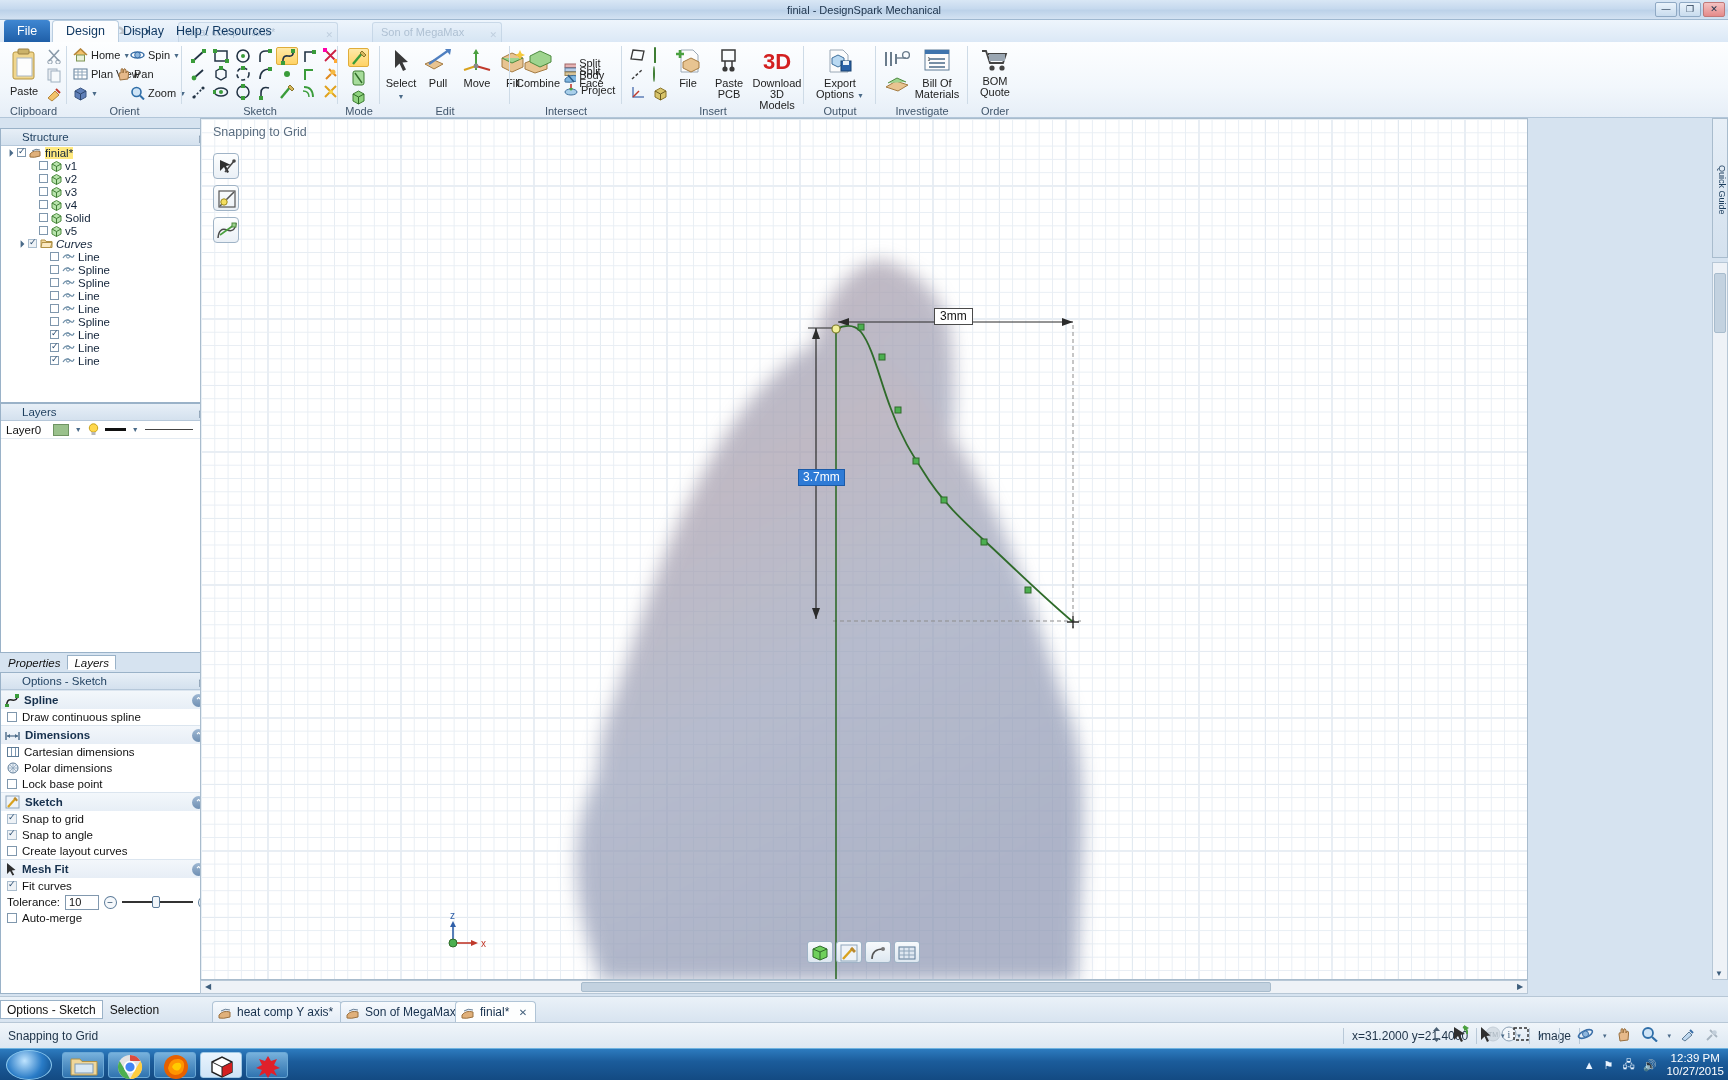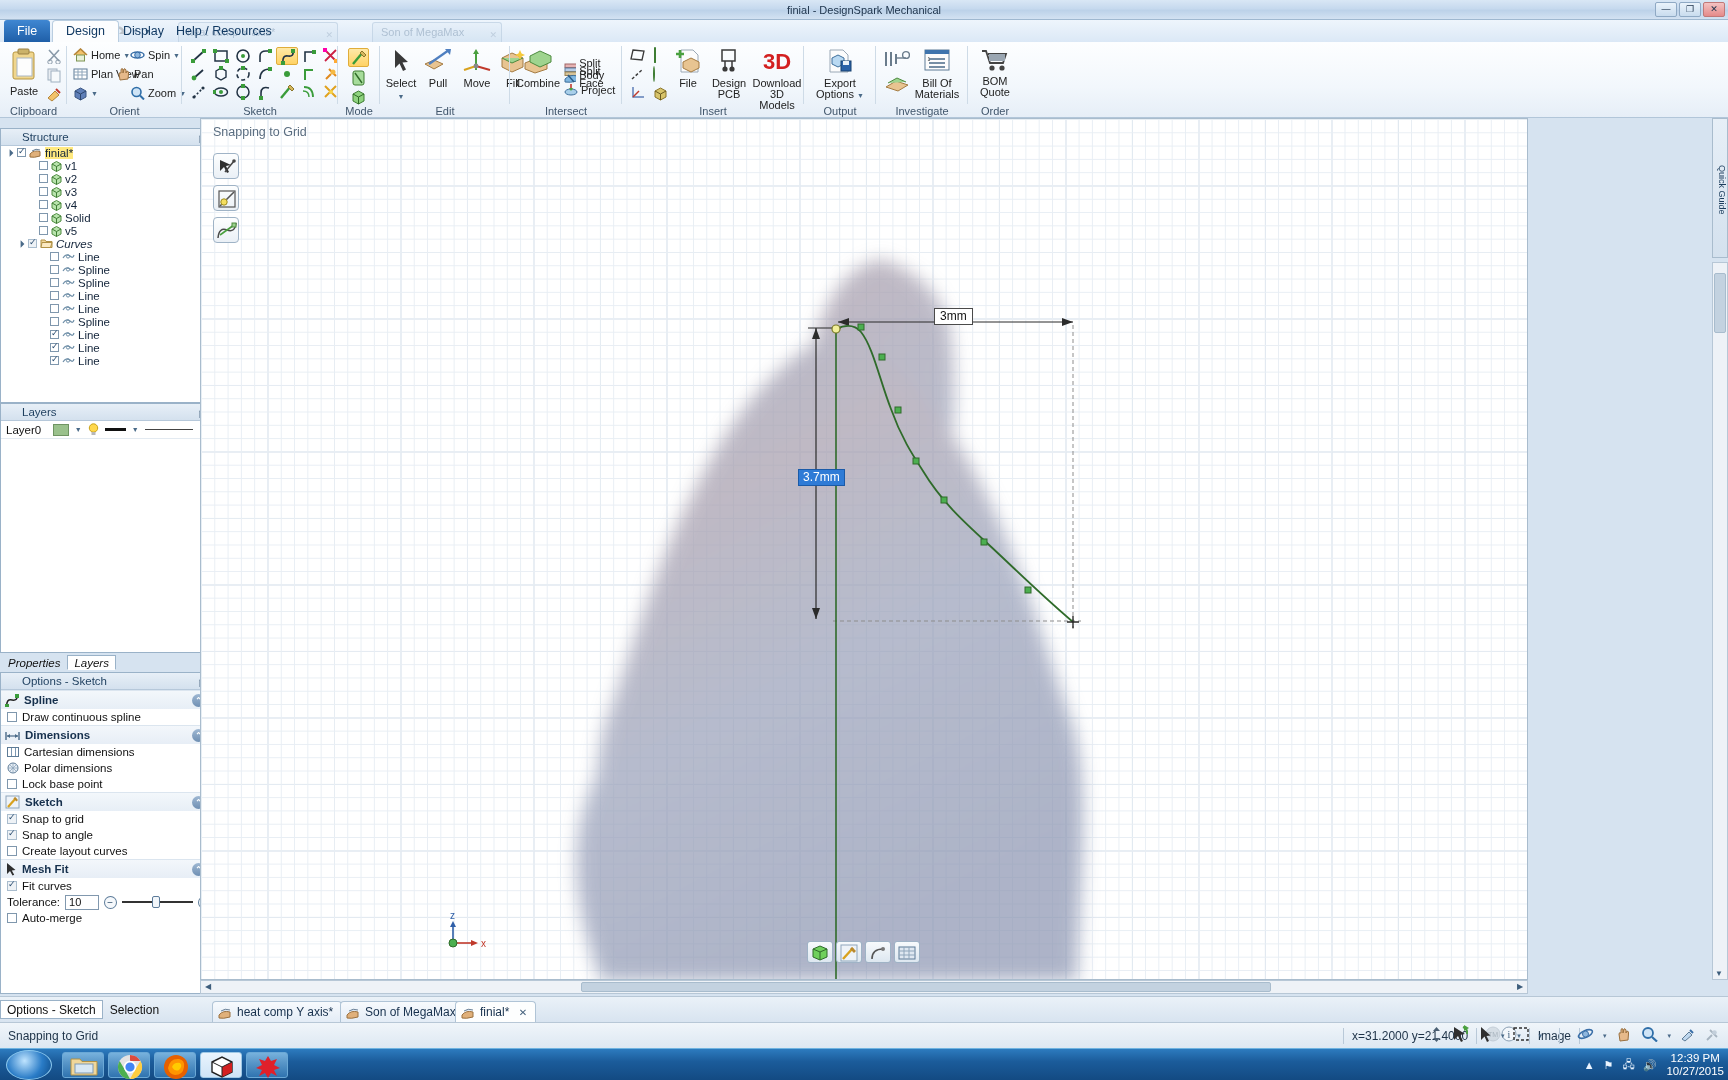--- a/index.html
+++ b/index.html
@@ -663,21 +663,21 @@
             </svg></span>
         <span>File</span>
       </div>
       <div class="bigbtn" style="left:84px; top:6px; width:46px;">
         <span class="ic"><svg width="30" height="26">
               <rect x="8" y="2" width="13" height="11" fill="none" stroke="#3a3a3a" stroke-width="1.5"></rect>
               <path d="M11 13 L11 19 M18 13 L18 19" stroke="#3a3a3a" stroke-width="1.5"></path>
               <circle cx="11" cy="21" r="2.6" fill="#3a3a3a"></circle>
               <circle cx="18" cy="21" r="2.6" fill="#3a3a3a"></circle>
             </svg></span>
-        <span>Design PCB</span>
+        <span>Paste PCB</span>
       </div>
       <div class="bigbtn" style="left:130px; top:6px; width:50px;">
         <span class="ic"><svg width="44" height="26">
               <text x="22" y="21" text-anchor="middle" font-size="22" font-weight="bold" fill="#d32020" font-family="Liberation Sans, sans-serif">3D</text>
             </svg></span>
         <span>Download 3D Models</span>
       </div>
       <div class="glabel">Insert</div>
       <div class="gsep"></div>
     </div>

